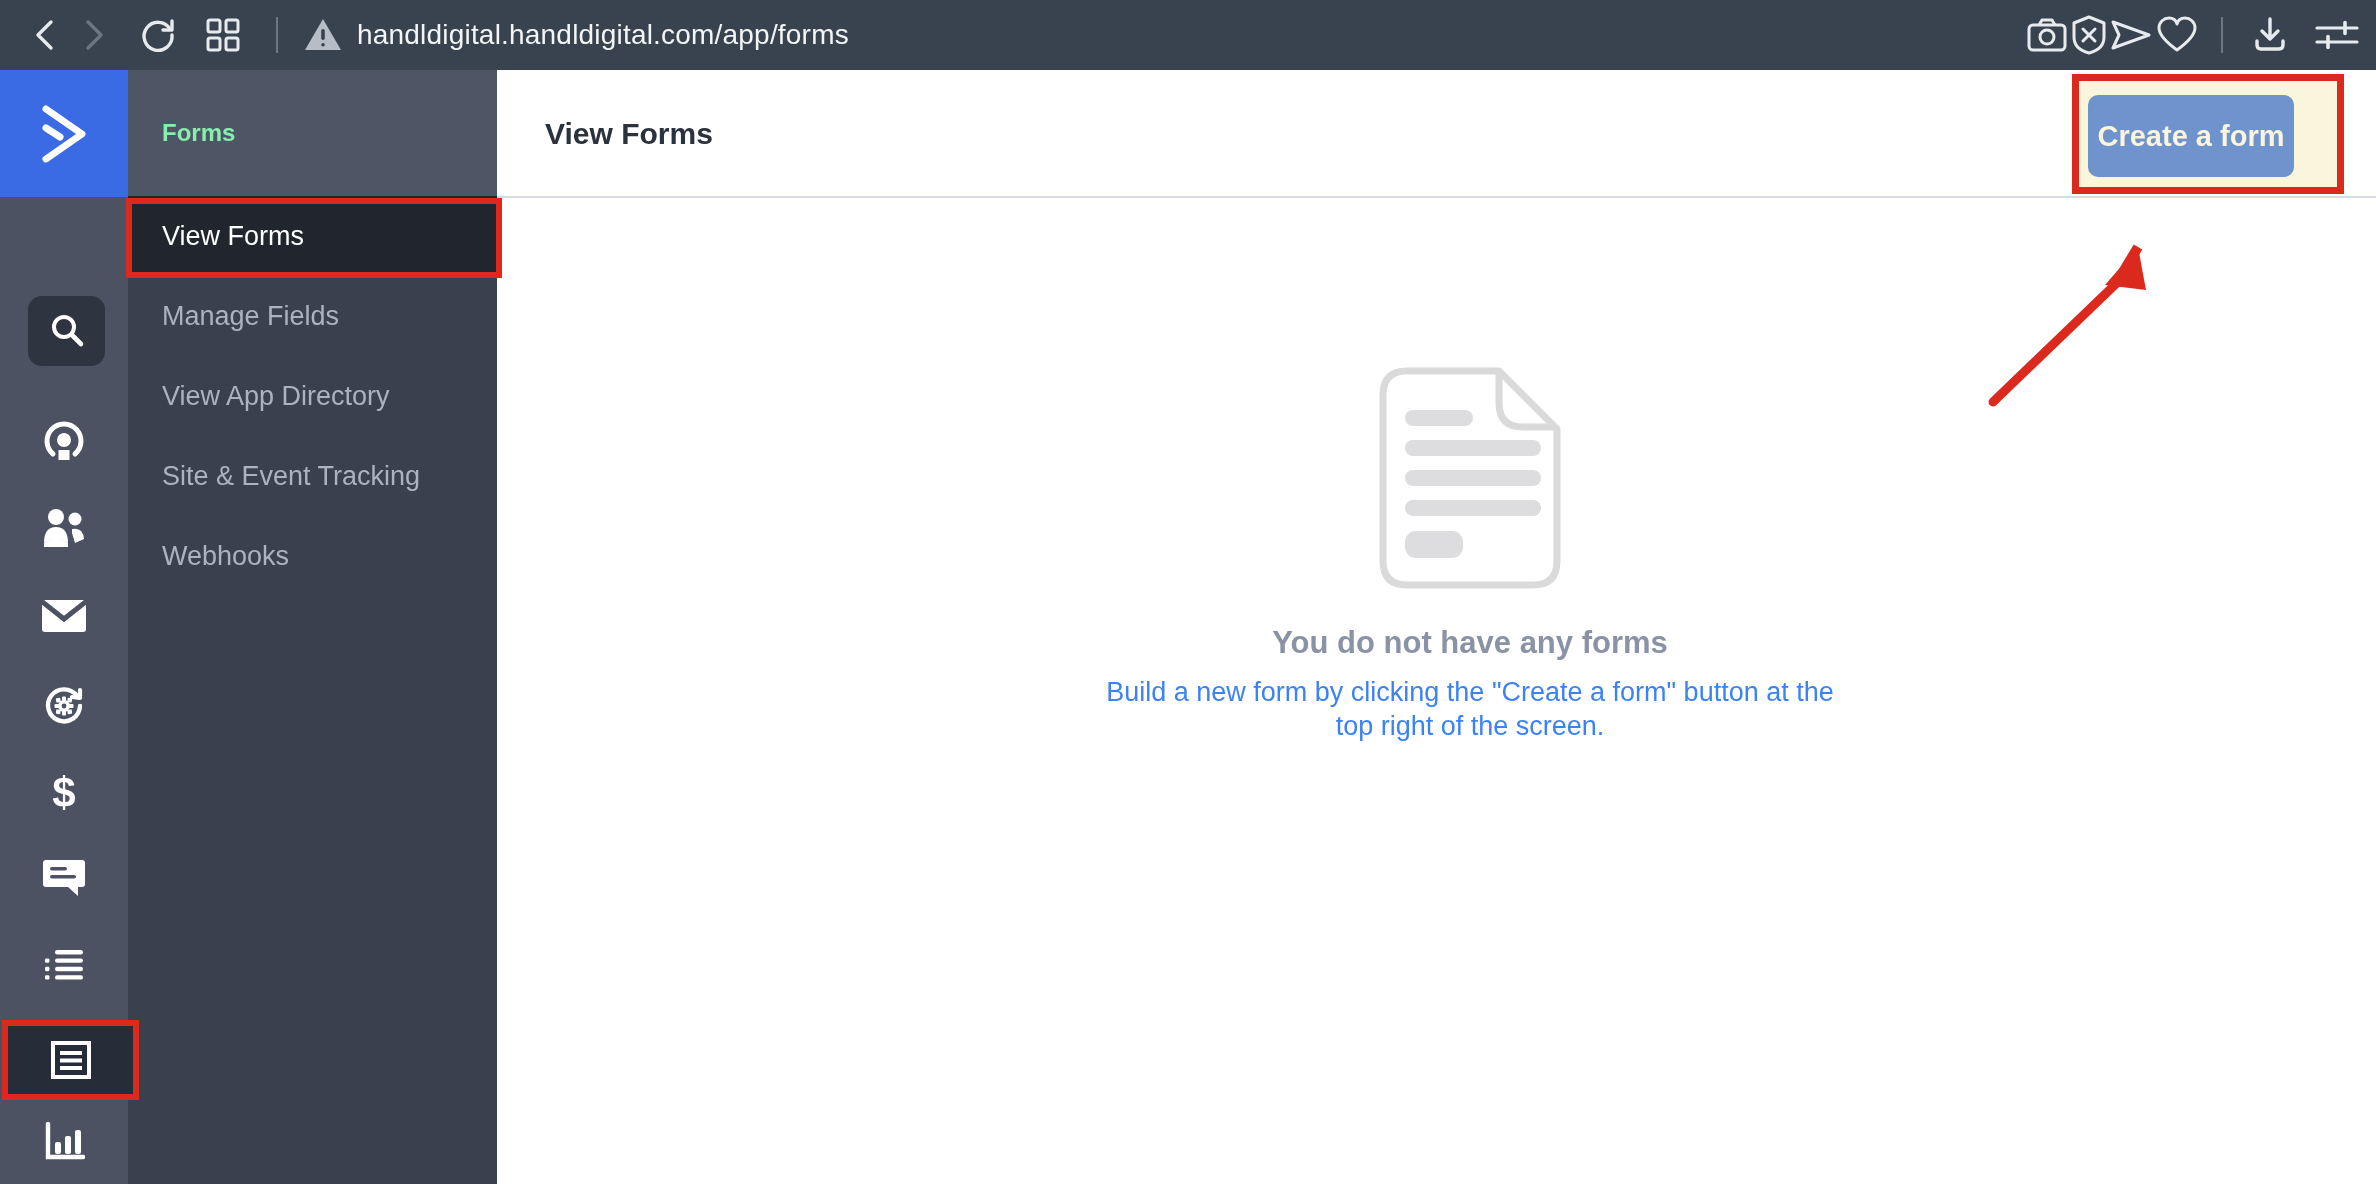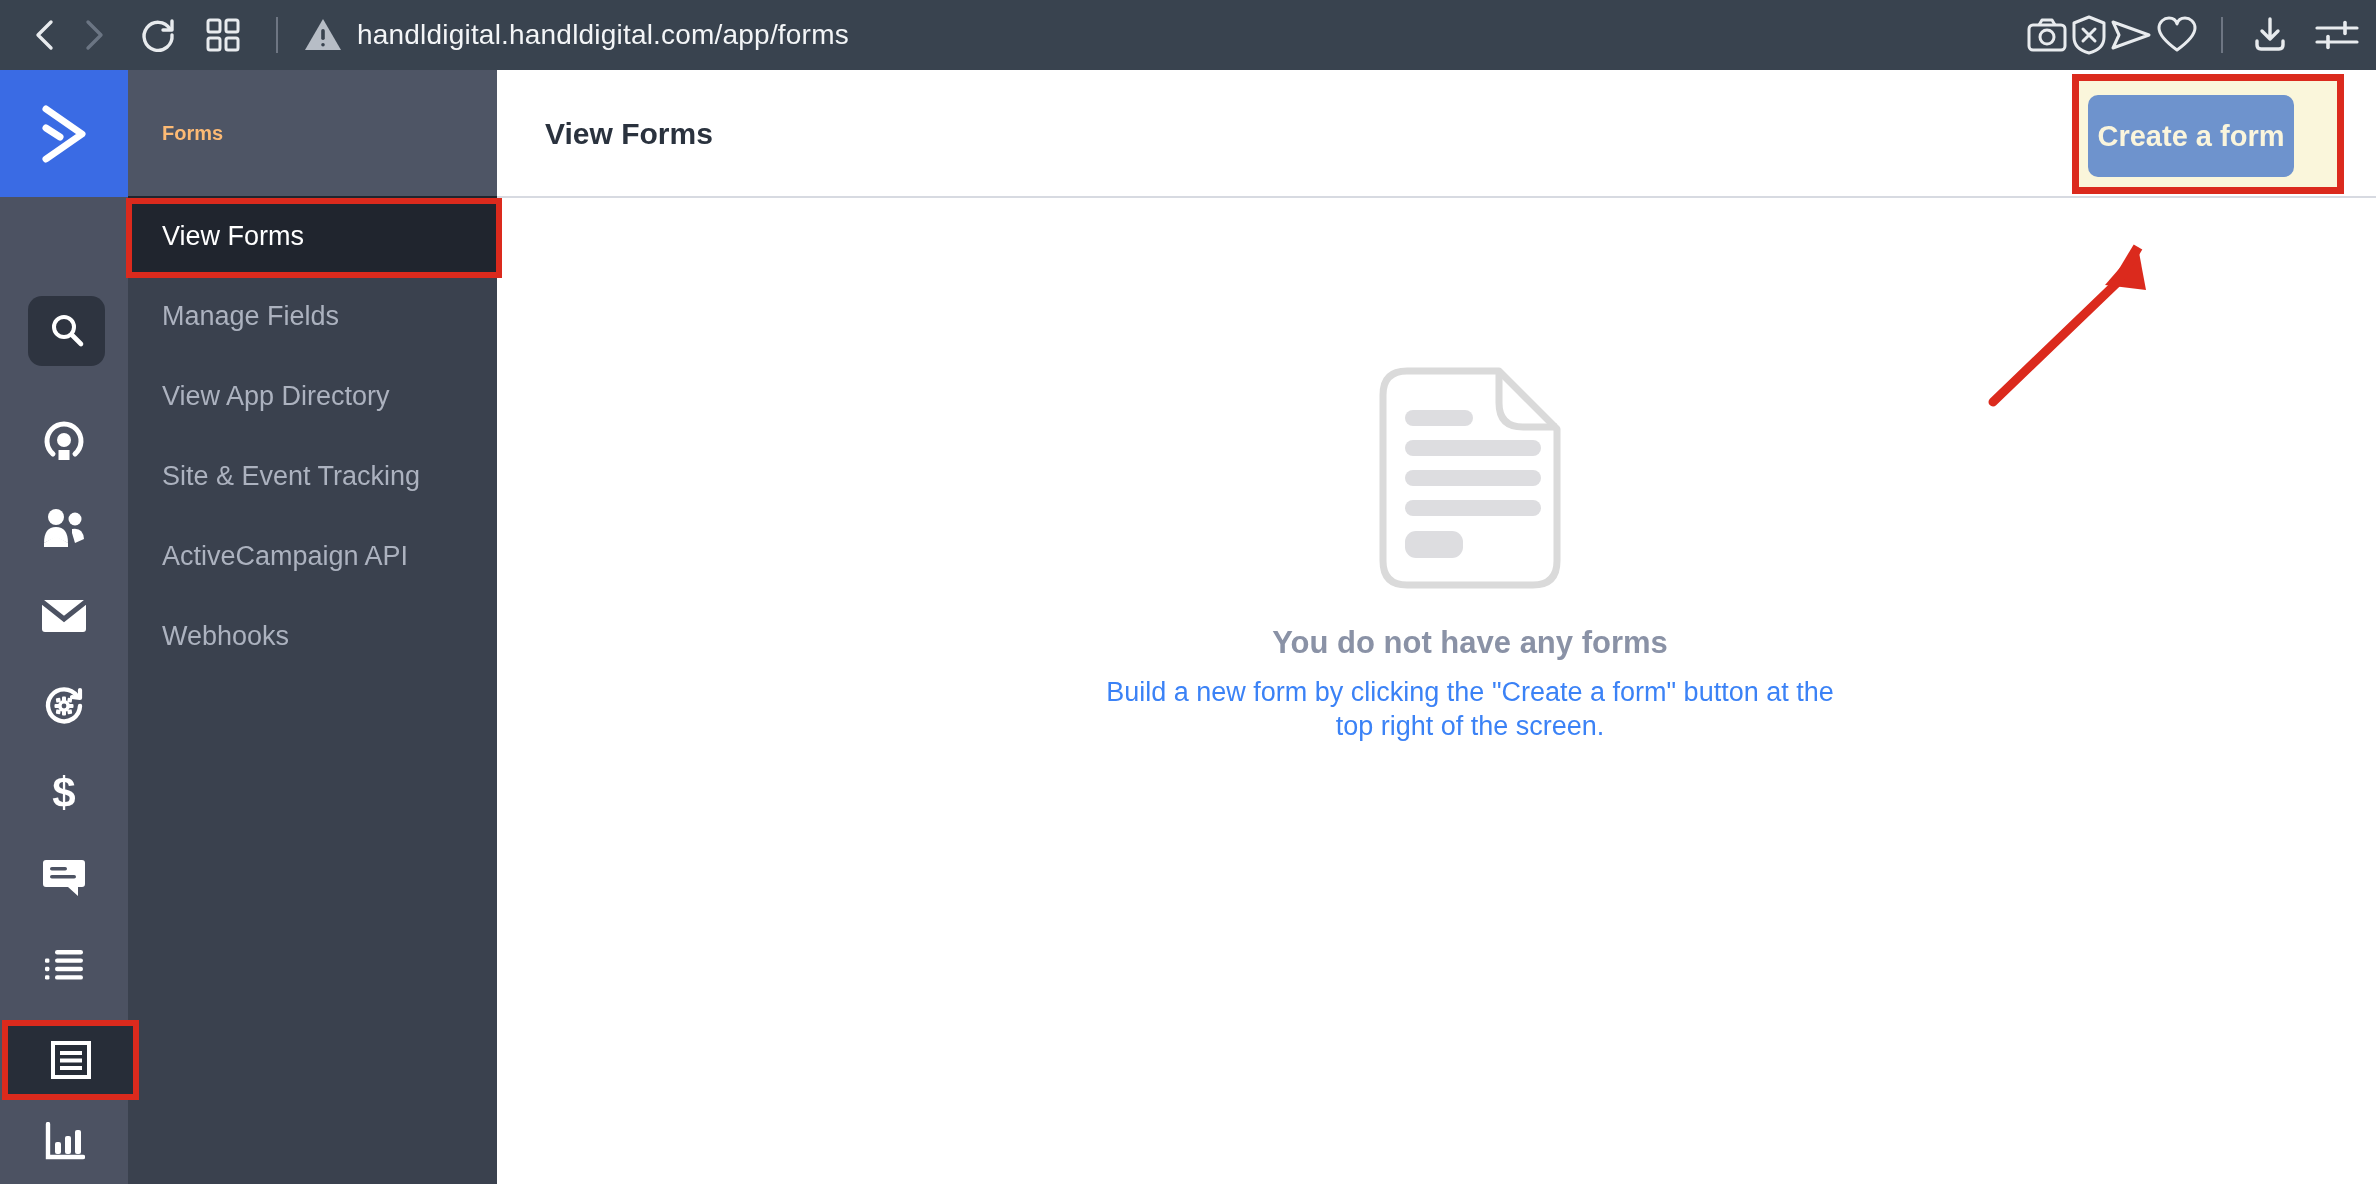--- a/index.html
+++ b/index.html
@@ -19,21 +19,21 @@
   .iconbar { position:absolute; left:0; top:70px; width:128px; height:1114px; background:#4C5262; }
   .logo { position:absolute; left:0; top:0; width:128px; height:127px; background:#3A6BE4; display:flex; align-items:center; justify-content:center; cursor:pointer; }
   .ico { position:absolute; left:0; width:128px; height:80px; display:flex; align-items:center; justify-content:center; cursor:pointer; }
   .search-tile { position:absolute; left:28px; top:226px; width:77px; height:70px; background:#2E3440; border-radius:14px; display:flex; align-items:center; justify-content:center; cursor:pointer; }
   .forms-tile { position:absolute; left:2px; top:950px; width:137px; height:80px; background:#272D38; border:6px solid #DB2A1D; display:flex; align-items:center; justify-content:center; cursor:pointer; z-index:5; }
   .dollar { color:#fff; font-size:42px; font-weight:700; line-height:1; }
 
   
   .sidebar { position:absolute; left:128px; top:70px; width:369px; height:1114px; background:#3A414E; }
   .side-head { position:absolute; left:0; top:0; width:369px; height:126px; background:#4E5565; display:flex; align-items:center; }
-  .side-head span { margin-left:34px; color:#fdba74; font-size:20px; font-weight:700; }
+  .side-head span { margin-left:34px; color:#86efac; font-size:24px; font-weight:700; }
   .side-menu { position:absolute; left:0; top:126px; width:369px; }
   .menu-item { position:relative; height:80px; display:flex; align-items:center; cursor:pointer; }
   .menu-item span { margin-left:34px; color:#ACB2BF; font-size:27px; }
   .menu-item.active { background:#20252E; }
   .menu-item.active span { color:#FFFFFF; }
   .menu-item.active::after { content:""; position:absolute; left:-2px; top:2px; right:-5px; bottom:-2px; border:6px solid #DB2A1D; pointer-events:none; z-index:6; }
 
   
   .main { position:absolute; left:497px; top:70px; width:1879px; height:1114px; background:#fff; }
   .main-header { position:absolute; left:0; top:0; width:1879px; height:128px; border-bottom:2px solid #D7DAE1; background:#fff; }
@@ -245,23 +245,20 @@
         <div class="menu-item">
           <span class="menu-label">Manage Fields</span>
         </div>
         <div class="menu-item">
           <span class="menu-label">View App Directory</span>
         </div>
         <div class="menu-item">
           <span class="menu-label">Site &amp; Event Tracking</span>
         </div>
         <div class="menu-item">
-          <span class="menu-label">ActiveCampaign API</span>
-        </div>
-        <div class="menu-item">
           <span class="menu-label">Webhooks</span>
         </div>
       </nav>
   </div>
 
   <div class="main">
     <div class="main-header">
       <div class="main-title">View Forms</div>
       <div class="btn-annot"></div>
       <button class="create-btn">Create a form</button>

